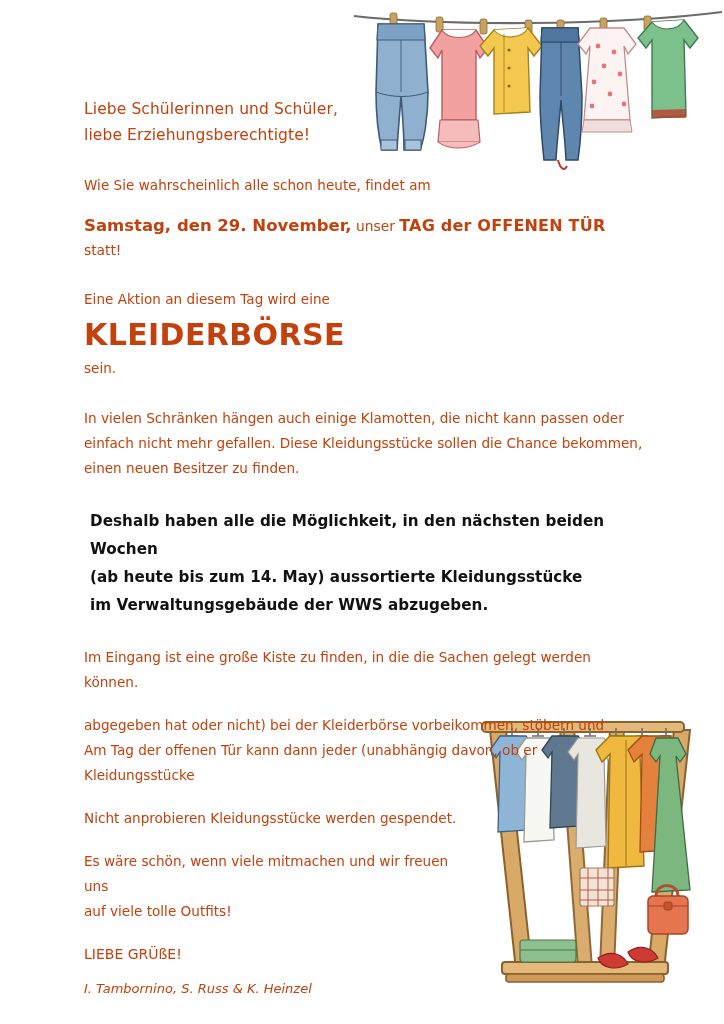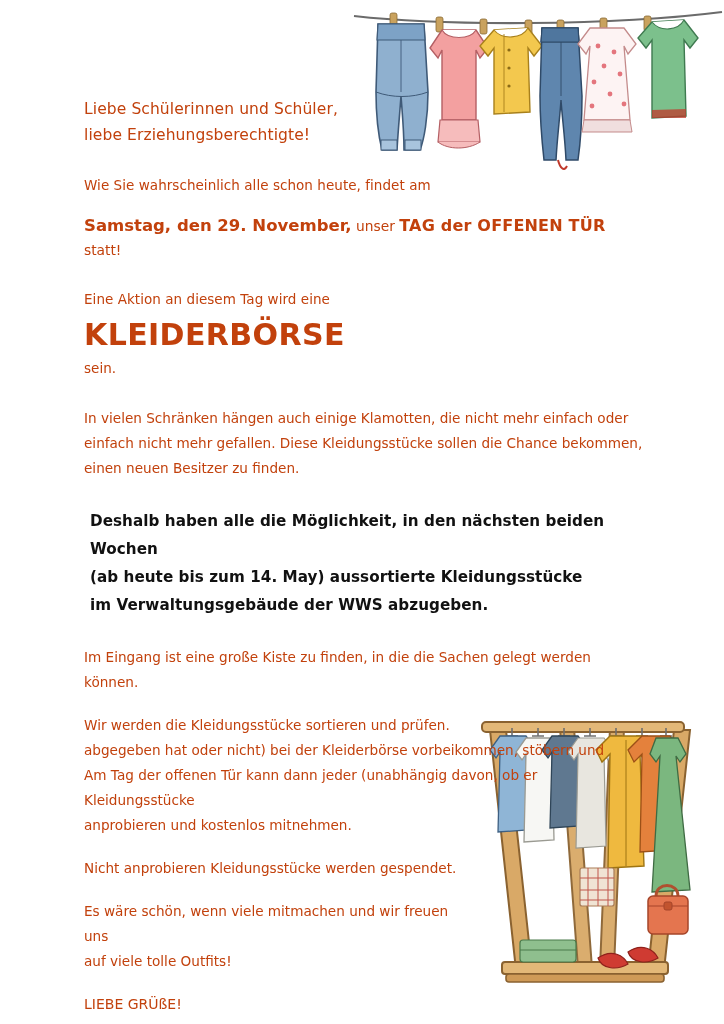--- a/index.html
+++ b/index.html
@@ -289,42 +289,40 @@
     <div class="gap-lg"></div>
 
     <div class="p ln">Eine Aktion an diesem Tag wird eine</div>
 
     <div class="headline ln">KLEIDERBÖRSE</div>
 
     <div class="p ln">sein.</div>
 
     <div class="gap-lg"></div>
 
-    <div class="p2 ln">In vielen Schränken hängen auch einige Klamotten, die nicht mehr einfach oder</div>
+    <div class="p2 ln">In vielen Schränken hängen auch einige Klamotten, die nicht kann passen oder</div>
     <div class="p2 ln">einfach nicht mehr gefallen. Diese Kleidungsstücke sollen die Chance bekommen,</div>
     <div class="p2 ln">einen neuen Besitzer zu finden.</div>
 
     <div class="gap-lg"></div>
 
     <div class="center-block">
       <div>Deshalb haben alle die Möglichkeit, in den nächsten beiden Wochen</div>
       <div>(ab heute bis zum 14. May) aussortierte Kleidungsstücke</div>
       <div>im Verwaltungsgebäude der WWS abzugeben.</div>
     </div>
 
     <div class="gap-lg"></div>
 
     <div class="p2 ln">Im Eingang ist eine große Kiste zu finden, in die die Sachen gelegt werden können.</div>
 
     <div class="gap-md"></div>
 
-    <div class="p2 ln">Wir werden die Kleidungsstücke sortieren und prüfen.</div>
     <div class="p2 ln">abgegeben hat oder nicht) bei der Kleiderbörse vorbeikommen, stöbern und</div>
     <div class="p2 ln">Am Tag der offenen Tür kann dann jeder (unabhängig davon, ob er Kleidungsstücke</div>
-    <div class="p2 ln">anprobieren und kostenlos mitnehmen.</div>
 
     <div class="gap-md"></div>
 
     <div class="p2 ln">Nicht anprobieren Kleidungsstücke werden gespendet.</div>
 
     <div class="gap-md"></div>
 
     <div class="p2 ln narrow">Es wäre schön, wenn viele mitmachen und wir freuen uns</div>
     <div class="p2 ln narrow">auf viele tolle Outfits!</div>
 

